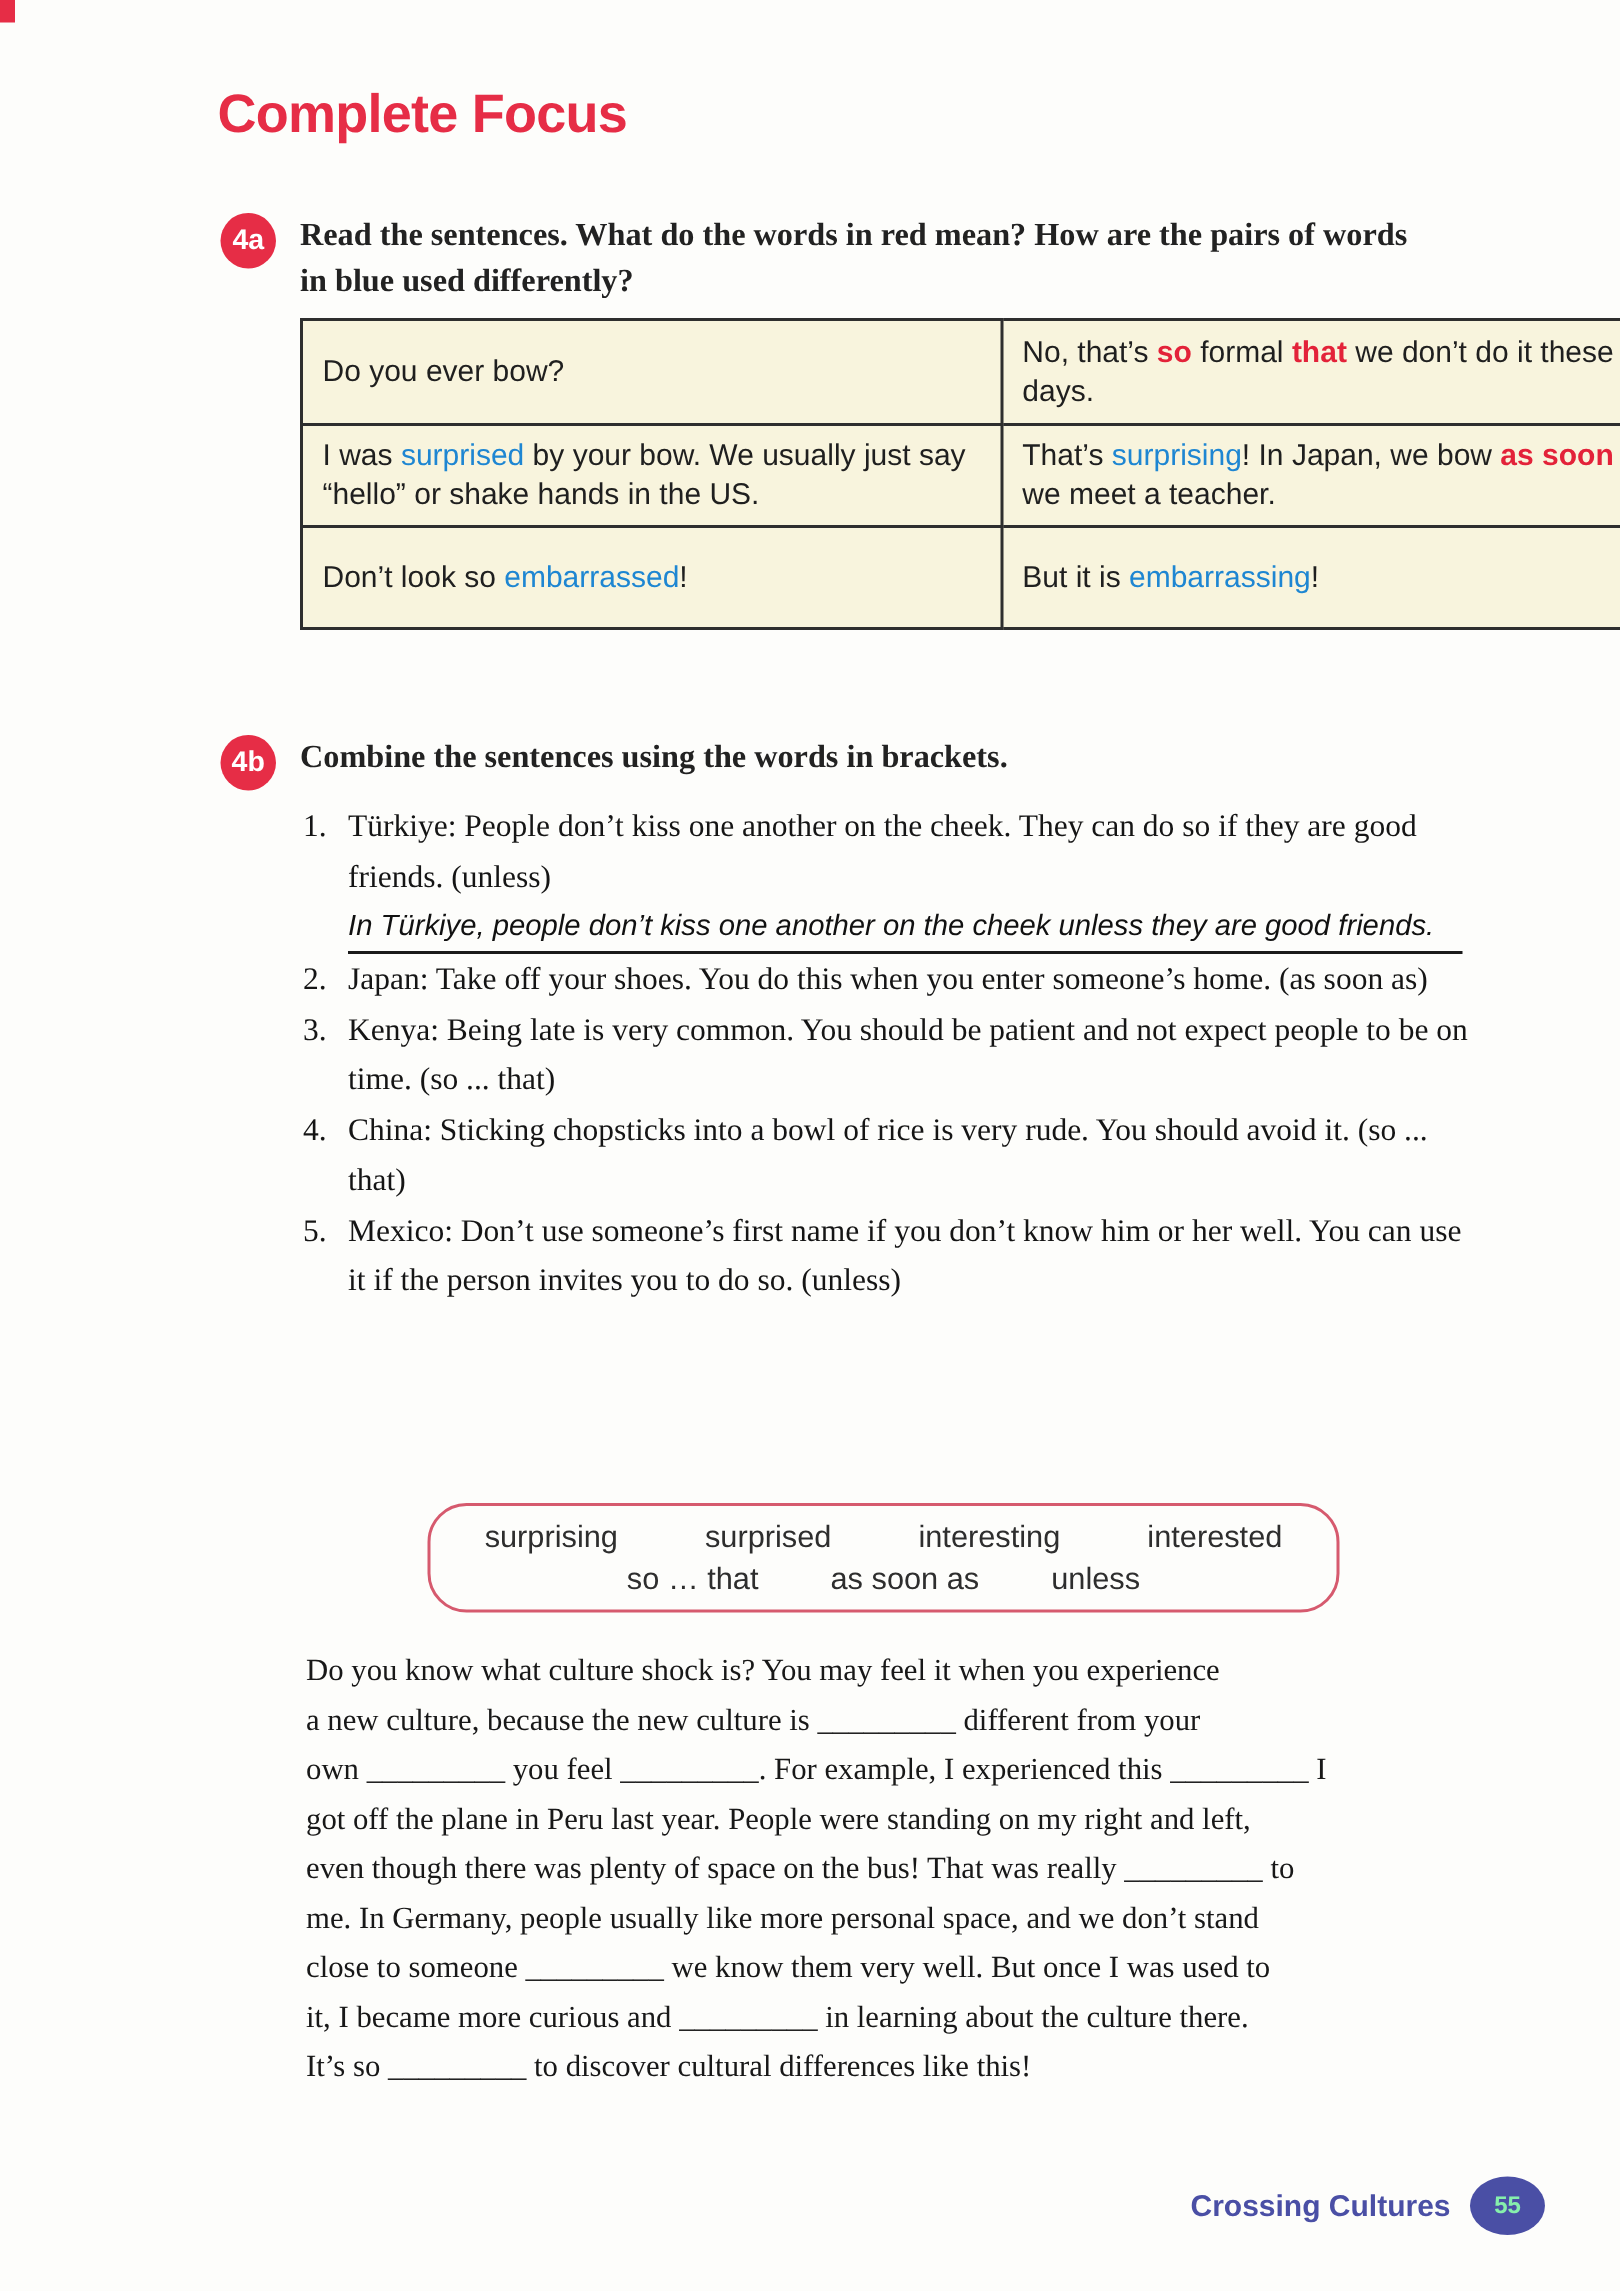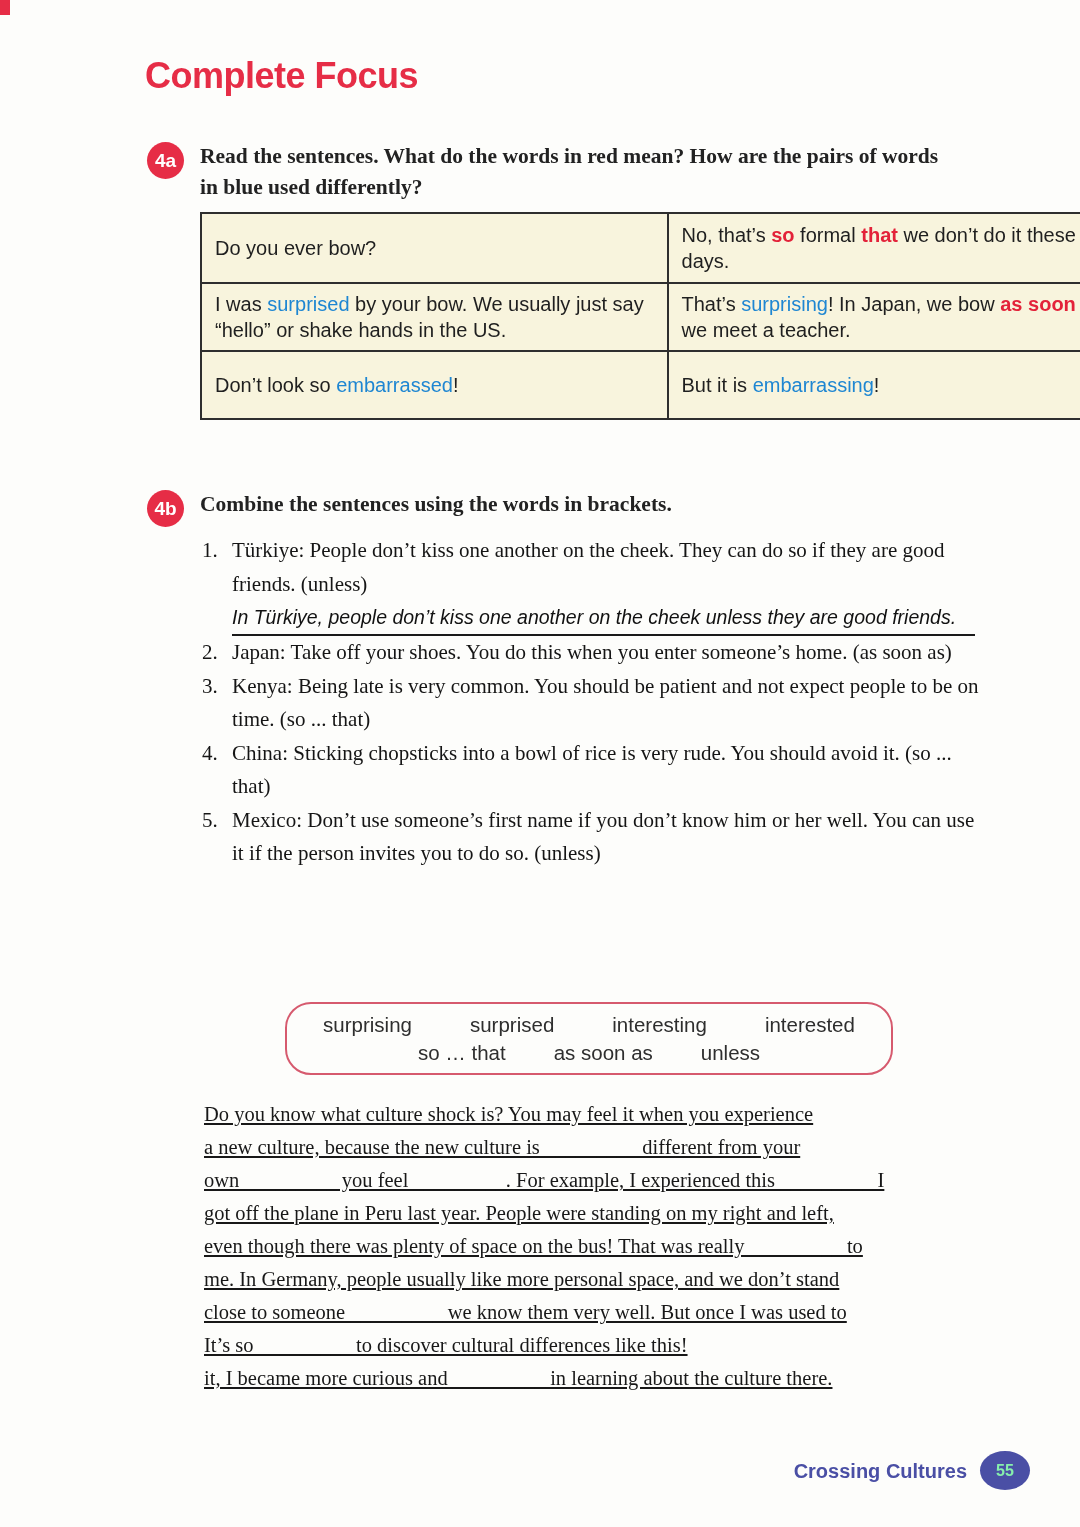--- a/index.html
+++ b/index.html
@@ -104,21 +104,20 @@
     background:#fdfdfb;
   }
   .wb-row{display:flex;justify-content:center;gap:58px;}
   .wb-row.second{gap:48px;}
 
   
   .passage{
     position:absolute;left:204px;top:1098px;width:790px;
     font:400 20.5px/33px "Liberation Serif",serif;
     color:#181818;
-    text-decoration:underline;
   }
   .p-line{white-space:nowrap;}
 
   
   .footer{
     position:absolute;right:50px;top:1451px;
     display:flex;align-items:center;gap:13px;
   }
   .f-label{
     font:700 20px/1 "Liberation Sans",sans-serif;
@@ -213,22 +212,22 @@
   </div>
 
   <div class="passage">
     <div class="p-line">Do you know what culture shock is? You may feel it when you experience</div>
     <div class="p-line">a new culture, because the new culture is _________ different from your</div>
     <div class="p-line">own _________ you feel _________. For example, I experienced this _________ I</div>
     <div class="p-line">got off the plane in Peru last year. People were standing on my right and left,</div>
     <div class="p-line">even though there was plenty of space on the bus! That was really _________ to</div>
     <div class="p-line">me. In Germany, people usually like more personal space, and we don’t stand</div>
     <div class="p-line">close to someone _________ we know them very well. But once I was used to</div>
+    <div class="p-line">it, I became more curious and _________ in learning about the culture there.</div>
     <div class="p-line">It’s so _________ to discover cultural differences like this!</div>
-    <div class="p-line">it, I became more curious and _________ in learning about the culture there.</div>
   </div>
 
   <div class="footer">
     <span class="f-label">Crossing Cultures</span>
     <span class="f-badge">
       <span>55</span>
     </span>
   </div>
 
 </div>

